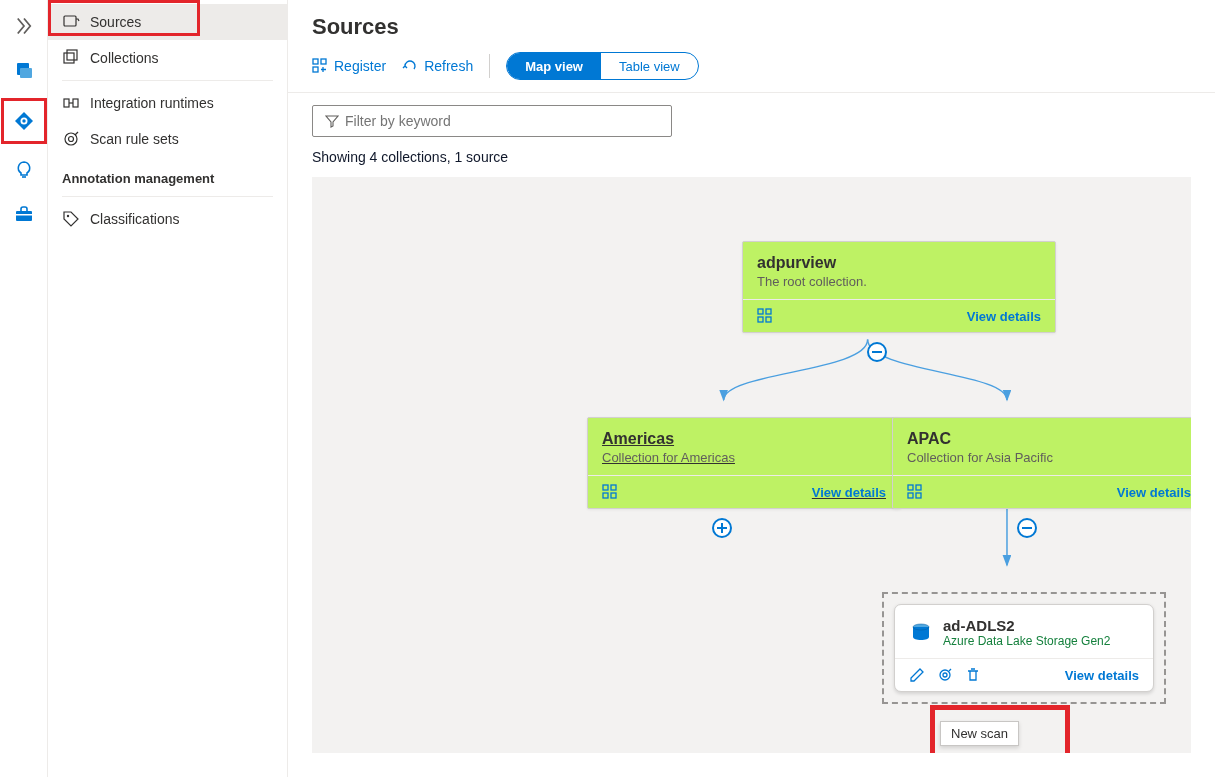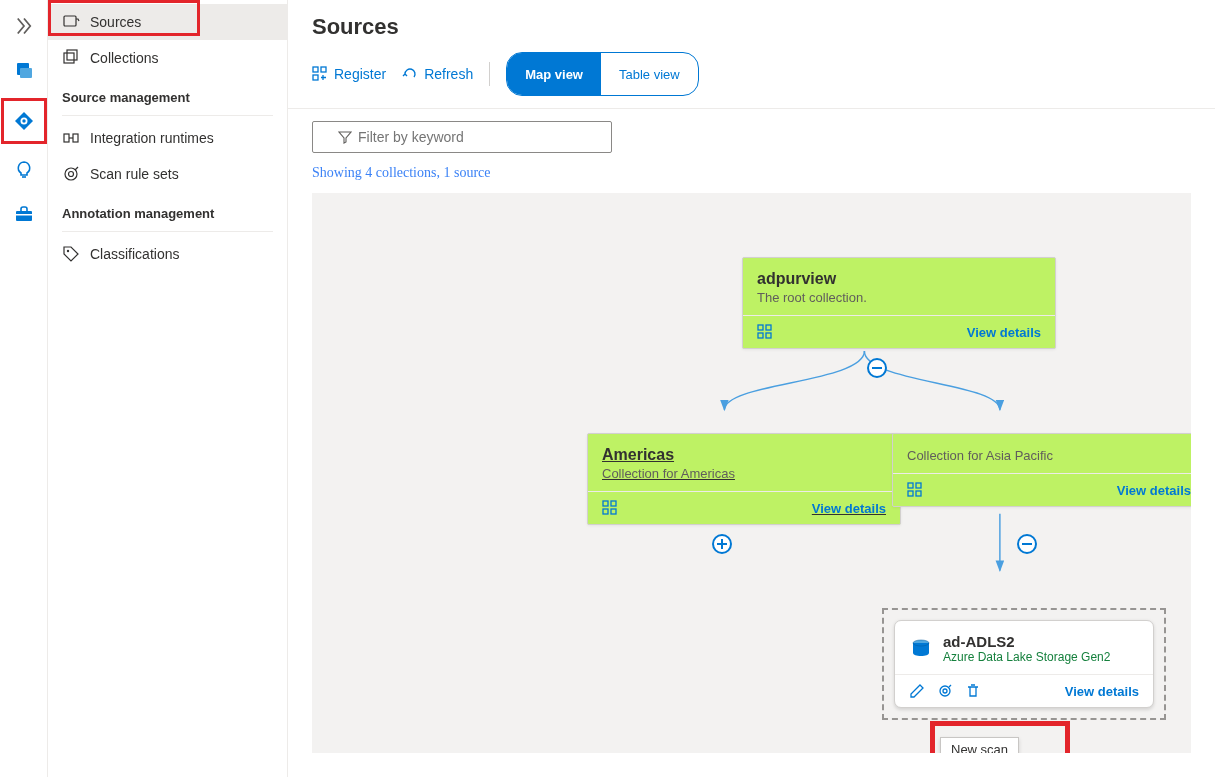--- a/index.html
+++ b/index.html
@@ -14,28 +14,28 @@
 .side-item svg { width: 18px; height: 18px; flex-shrink: 0; }
 .side-heading { font-weight: 600; padding: 14px 14px 6px; font-size: 13px; }
 .side-divider { height: 1px; background: #edebe9; margin: 4px 14px; }
 .red-outline-sources { position: absolute; left: 48px; top: 0; width: 152px; height: 36px; border: 3px solid #e3252b; pointer-events: none; }
 .main { flex: 1; display: flex; flex-direction: column; overflow: hidden; }
 .page-title { font-size: 22px; font-weight: 600; padding: 14px 24px 12px; }
 .toolbar { display: flex; align-items: center; gap: 16px; padding: 0 24px 12px; border-bottom: 1px solid #edebe9; }
 .tb-btn { display: flex; align-items: center; gap: 6px; color: #0078d4; cursor: pointer; font-size: 14px; }
 .tb-btn svg { width: 16px; height: 16px; }
 .tb-sep { width: 1px; height: 24px; background: #d2d0ce; }
-.view-toggle { display: flex; border: 1px solid #0078d4; border-radius: 16px; overflow: hidden; height: 44px; }
+.view-toggle { display: flex; border: 1px solid #0078d4; border-radius: 16px; overflow: hidden; height: 28px; }
 .view-opt { padding: 0 18px; display: flex; align-items: center; font-size: 13px; cursor: pointer; color: #0078d4; }
 .view-opt.active { background: #0078d4; color: #fff; font-weight: 600; }
 .filter-row { padding: 12px 24px 8px; }
-.filter-input { width: 300px; height: 32px; border: 1px solid #8a8886; border-radius: 2px; display: flex; align-items: center; padding: 0 25px; gap: 6px; color: #605e5c; }
+.filter-input { width: 360px; height: 32px; border: 1px solid #8a8886; border-radius: 2px; display: flex; align-items: center; padding: 0 12px; gap: 6px; color: #605e5c; }
 .filter-input svg { width: 14px; height: 14px; }
 .filter-input input { border: none; outline: none; flex: 1; font-size: 14px; font-family: inherit; }
-.showing-text { padding: 4px 24px 12px; color: #3b82f6; font-family: Liberation Serif, serif; }
+.showing-text { padding: 4px 24px 12px; color: #0f172a; }
 .canvas { flex: 1; background: #f3f2f1; margin: 0 24px 24px; position: relative; overflow: hidden; }
 .node { position: absolute; width: 314px; background: #bef264; border: 1px solid #d2d0ce; border-radius: 2px; box-shadow: 0 1px 3px rgba(0,0,0,.06); }
 .node-head { padding: 12px 14px 10px; }
 .node-title { font-weight: 600; font-size: 16px; }
 .node-sub { color: #605e5c; font-size: 13px; margin-top: 2px; }
 .node-foot { display: flex; align-items: center; justify-content: space-between; padding: 8px 14px; border-top: 1px solid #edebe9; }
 .foot-icons { display: flex; gap: 12px; align-items: center; }
 .foot-icons svg { width: 16px; height: 16px; cursor: pointer; }
 .view-link { color: #0078d4; font-weight: 600; font-size: 13px; cursor: pointer; }
 .badge-circ { position: absolute; width: 20px; height: 20px; border: 2px solid #0078d4; border-radius: 50%; background: #fff; display: flex; align-items: center; justify-content: center; }
@@ -100,21 +100,20 @@
       </svg>
     <span>Sources</span>
   </div>
   <div class="side-item">
     <svg viewBox="0 0 18 18">
         <rect x="2" y="4" width="10" height="10" fill="none" stroke="#323130" stroke-width="1.2"></rect>
         <rect x="5" y="1" width="10" height="10" fill="none" stroke="#323130" stroke-width="1.2"></rect>
       </svg>
     <span>Collections</span>
   </div>
-  <div class="side-heading">Source management</div>
   <div class="side-divider"></div>
   <div class="side-item">
     <svg viewBox="0 0 18 18">
         <rect x="2" y="5" width="5" height="8" fill="none" stroke="#323130" stroke-width="1.2"></rect>
         <rect x="11" y="5" width="5" height="8" fill="none" stroke="#323130" stroke-width="1.2"></rect>
         <path d="M7 9h4" stroke="#323130" stroke-width="1.2"></path>
       </svg>
     <span>Integration runtimes</span>
   </div>
   <div class="side-item">
@@ -221,20 +220,21 @@
               <rect x="9" y="9" width="5" height="5" fill="none" stroke="#0078d4" stroke-width="1.3"></rect>
             </svg>
         </div>
         <span class="view-link">View details</span>
       </div>
     </div>
     <div class="badge-circ badge-plus" style="left:400px; top:341px;"></div>
 
     <div class="node" style="left:580px; top:240px;">
       <div class="node-head">
+        <div class="node-title">APAC</div>
         <div class="node-sub">Collection for Asia Pacific</div>
       </div>
       <div class="node-foot">
         <div class="foot-icons">
           <svg viewBox="0 0 16 16">
               <rect x="1" y="1" width="5" height="5" fill="none" stroke="#0078d4" stroke-width="1.3"></rect>
               <rect x="1" y="9" width="5" height="5" fill="none" stroke="#0078d4" stroke-width="1.3"></rect>
               <rect x="9" y="1" width="5" height="5" fill="none" stroke="#0078d4" stroke-width="1.3"></rect>
               <rect x="9" y="9" width="5" height="5" fill="none" stroke="#0078d4" stroke-width="1.3"></rect>
             </svg>

